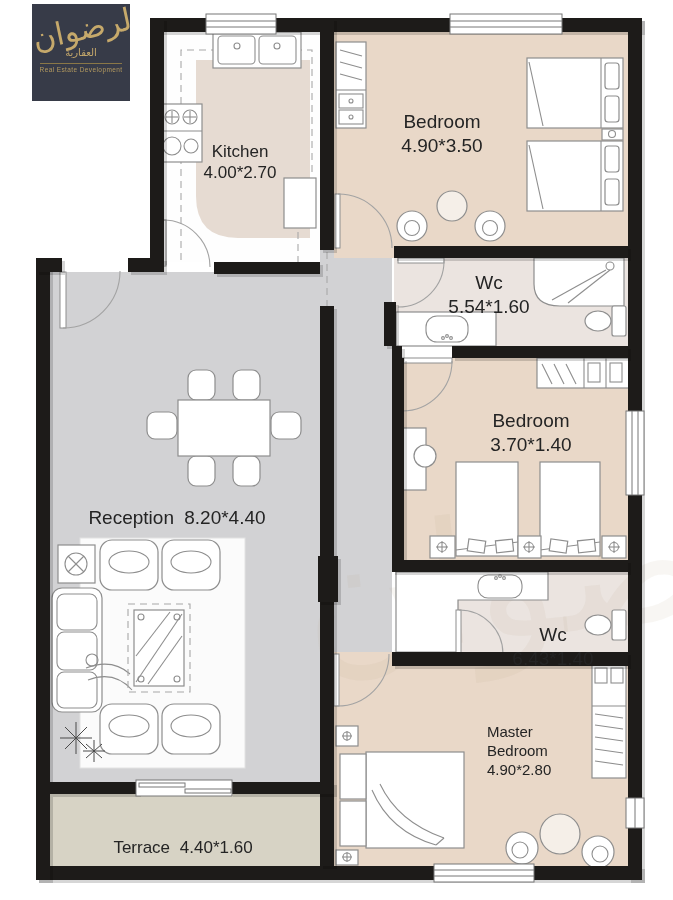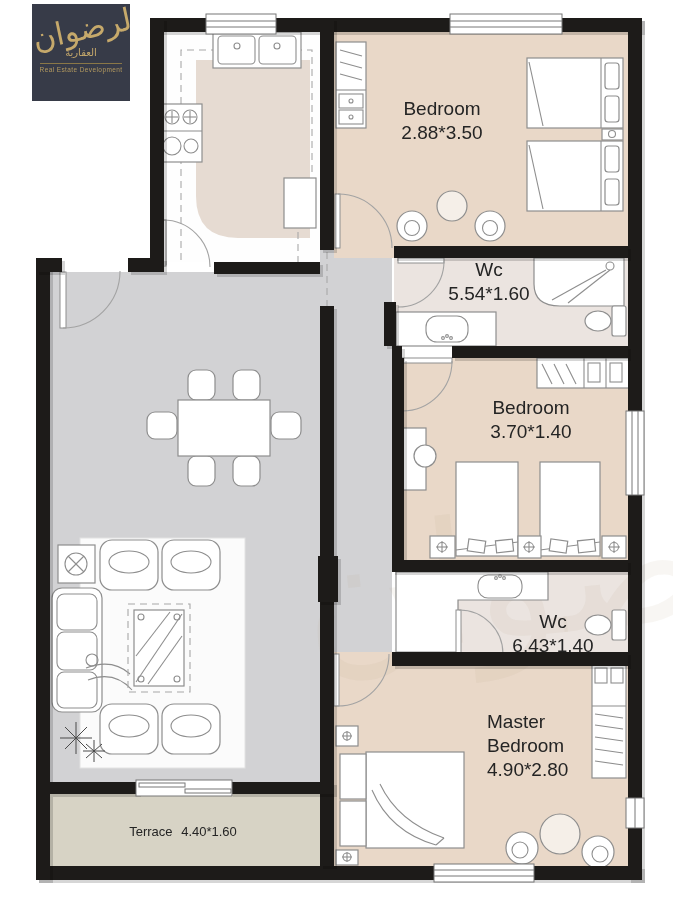--- a/index.html
+++ b/index.html
@@ -16,21 +16,21 @@
   svg.winlayer{position:absolute;left:0;top:0;z-index:4;}
   .f{fill:#fff;stroke:var(--furn);stroke-width:1.2;}
   .nf{fill:none;stroke:var(--furn);stroke-width:1.1;}
   .soft{fill:#f5efe8;stroke:var(--furn);stroke-width:1.2;}
   .leaf{fill:#fff;stroke:#8e8e8e;stroke-width:1;}
   .door{fill:none;stroke:#a3a3a3;stroke-width:1.1;}
   .dash{fill:none;stroke:#a8a8a8;stroke-width:1.1;stroke-dasharray:7 5;}
   .win{fill:#fff;stroke:#777;stroke-width:1;}
   .winl{stroke:#777;stroke-width:1;}
   .lbl{position:absolute;color:var(--ink);text-align:center;transform:translateX(-50%);
-       line-height:1.26;white-space:nowrap;z-index:6;font-size:18px;}
+       line-height:1.26;white-space:nowrap;z-index:6;font-size:18px;margin-top:13px;}
   .lbl .dims{display:block;}
   .lbl-inline .dims{display:inline;margin-left:5px;}
   .lbl-left{transform:none;text-align:left;}
   .logo{position:absolute;left:32px;top:4px;width:98px;height:97px;background:var(--logo-bg);
         z-index:7;text-align:center;color:var(--gold);overflow:hidden;}
   .logo-ar{font-family:"DejaVu Sans",sans-serif;font-size:31px;line-height:1;margin-top:10px;
            transform:rotate(-12deg);}
   .logo-ar2{font-family:"DejaVu Sans",sans-serif;font-size:10px;margin-top:2px;}
   .logo-en{font-size:6.5px;letter-spacing:.4px;margin-top:3px;color:#b49a5f;
            border-top:1px solid #8a7747;display:inline-block;padding-top:2px;}
@@ -357,42 +357,50 @@
       <line class="winl" x1="434" y1="870" x2="534" y2="870"></line>
         <line class="winl" x1="434" y1="876" x2="534" y2="876"></line>
     </g>
     <g>
       <rect class="win" x="136" y="780" width="96" height="16"></rect>
       <rect class="win" x="139" y="783" width="46" height="4"></rect>
       <rect class="win" x="185" y="789" width="46" height="4"></rect>
     </g>
   </svg>
 
+  <div class="lbl" style="left:240px;top:128px;font-size:17px;">
+    <span>Kitchen</span>
+    <span class="dims">4.00*2.70</span>
+  </div>
   <div class="lbl" style="left:442px;top:97px;font-size:19px;">
     <span>Bedroom</span>
-    <span class="dims">2.88*3.50</span>
+    <span class="dims">4.90*3.50</span>
   </div>
   <div class="lbl" style="left:489px;top:258px;font-size:19px;">
     <span>Wc</span>
     <span class="dims">5.54*1.60</span>
   </div>
   <div class="lbl" style="left:531px;top:396px;font-size:19px;">
     <span>Bedroom</span>
     <span class="dims">3.70*1.40</span>
   </div>
+  <div class="lbl lbl-inline" style="left:177px;top:493px;font-size:19px;">
+    <span>Reception</span>
+    <span class="dims">8.20*4.40</span>
+  </div>
   <div class="lbl" style="left:553px;top:610px;font-size:19px;">
     <span>Wc</span>
     <span class="dims">6.43*1.40</span>
   </div>
-  <div class="lbl lbl-left" style="left:487px;top:710px;font-size:19px;">
+  <div class="lbl lbl-left" style="left:487px;top:710px;font-size:15px;">
     <span style="display:block;">Master</span>
     <span style="display:block;">Bedroom</span>
     <span class="dims">4.90*2.80</span>
   </div>
-  <div class="lbl lbl-inline" style="left:183px;top:824px;font-size:13px;">
+  <div class="lbl lbl-inline" style="left:183px;top:824px;font-size:17px;">
     <span>Terrace</span>
     <span class="dims">4.40*1.60</span>
   </div>
 
   <div class="logo">
     <div class="logo-ar">الرضوان</div>
     <div class="logo-ar2">العقارية</div>
     <div class="logo-en">Real Estate Development</div>
   </div>
 

